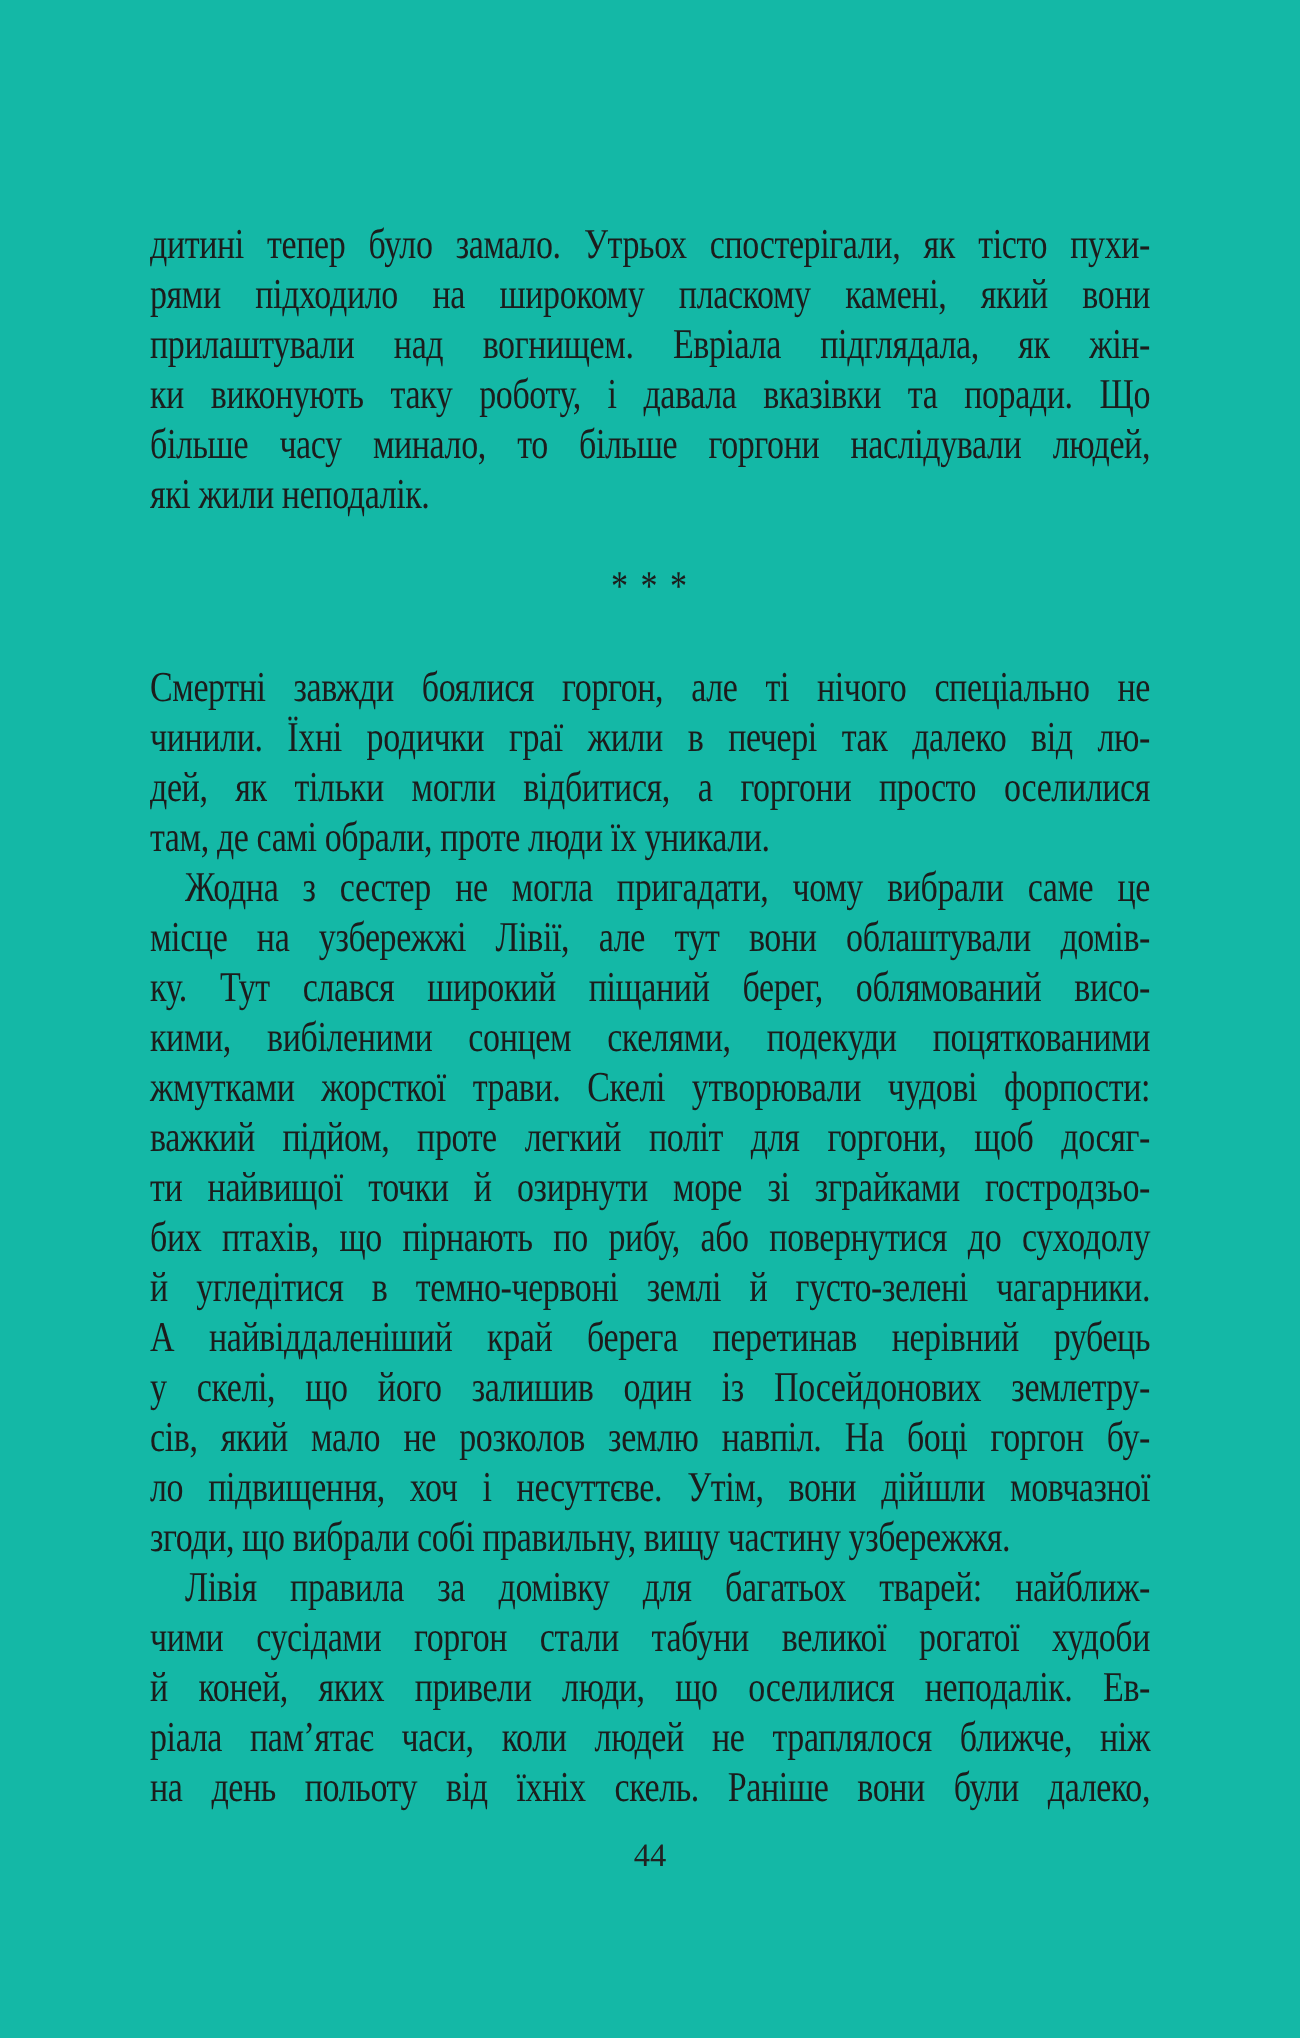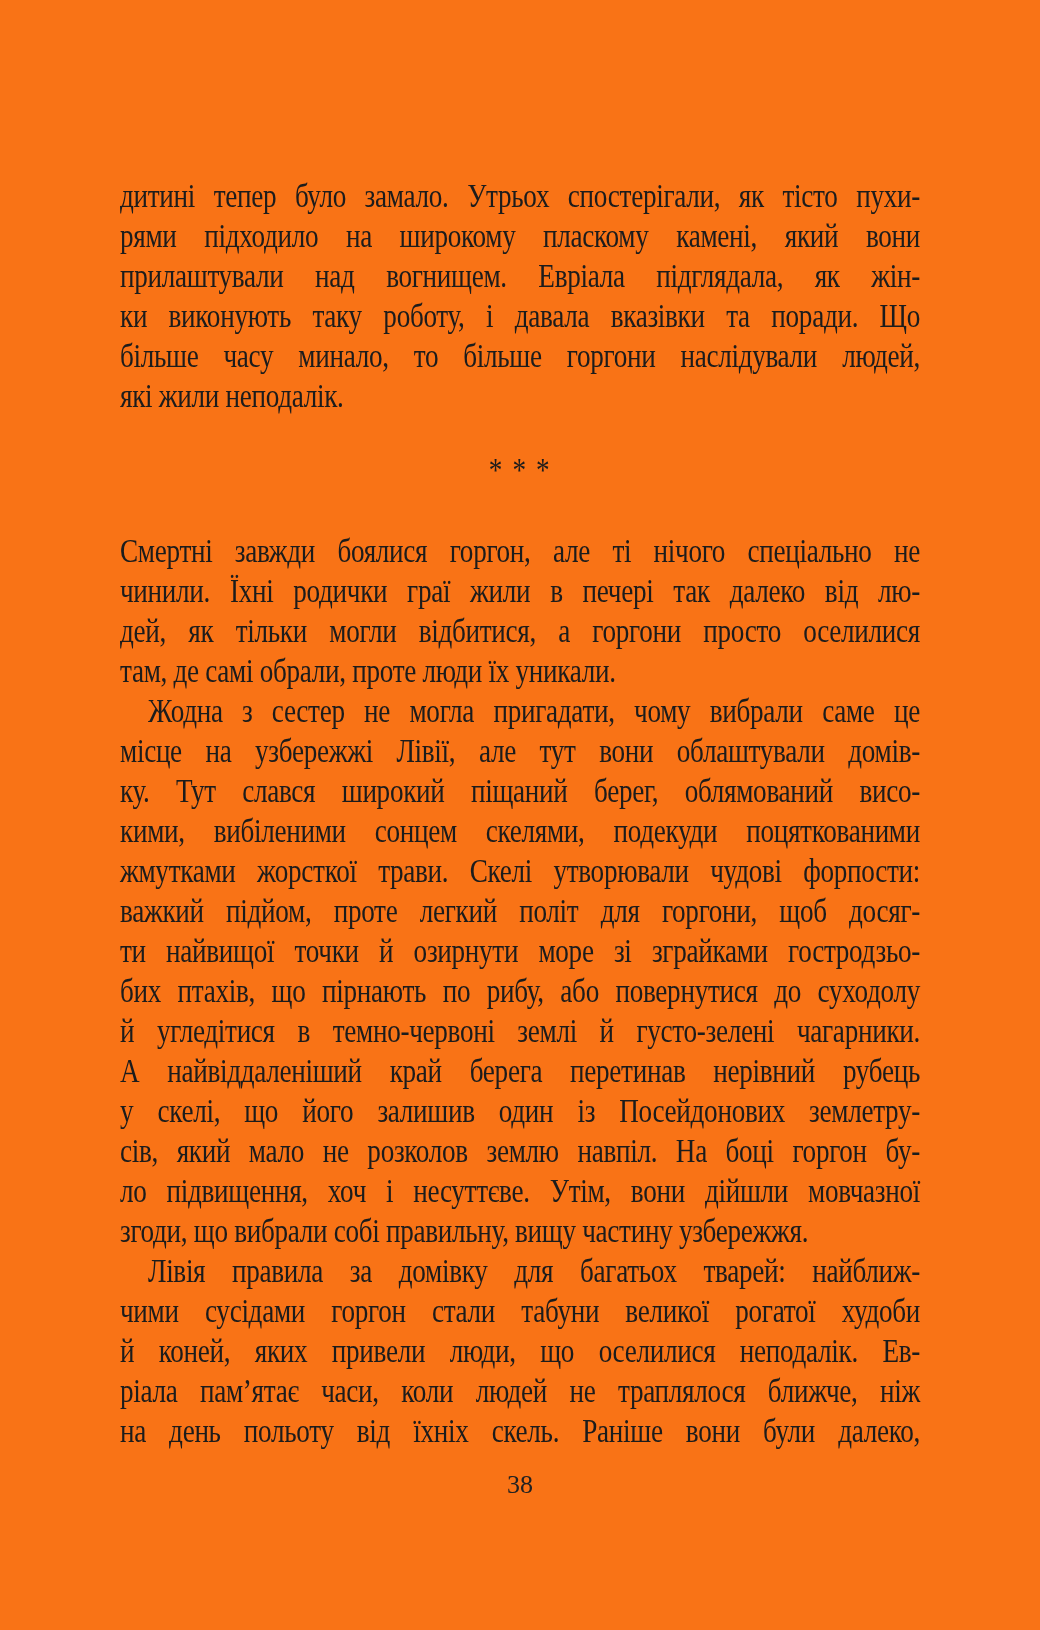--- a/index.html
+++ b/index.html
@@ -4,21 +4,21 @@
 <style>
   html, body {
     margin: 0;
     padding: 0;
     background: #ffffff;
   }
   .book-page {
     position: relative;
     width: 1040px;
     height: 1630px;
-    background: #f97316;
+    background: #14b8a6;
     overflow: hidden;
     font-family: "Liberation Serif", "DejaVu Serif", serif;
     color: #1c1c1c;
   }
   
   .text-block {
     position: absolute;
     left: 120px;
     top: 176px;
     width: 1000px;
@@ -105,14 +105,14 @@
     <div class="para indented">
       <div class="line">Лівія правила за домівку для багатьох тварей: найближ-</div>
       <div class="line">чими сусідами горгон стали табуни великої рогатої худоби</div>
       <div class="line">й коней, яких привели люди, що оселилися неподалік. Ев-</div>
       <div class="line">ріала пам’ятає часи, коли людей не траплялося ближче, ніж</div>
       <div class="line">на день польоту від їхніх скель. Раніше вони були далеко,</div>
     </div>
 
   </div>
 
-  <div class="page-number">38</div>
+  <div class="page-number">44</div>
 </div>
 
 </body></html>

